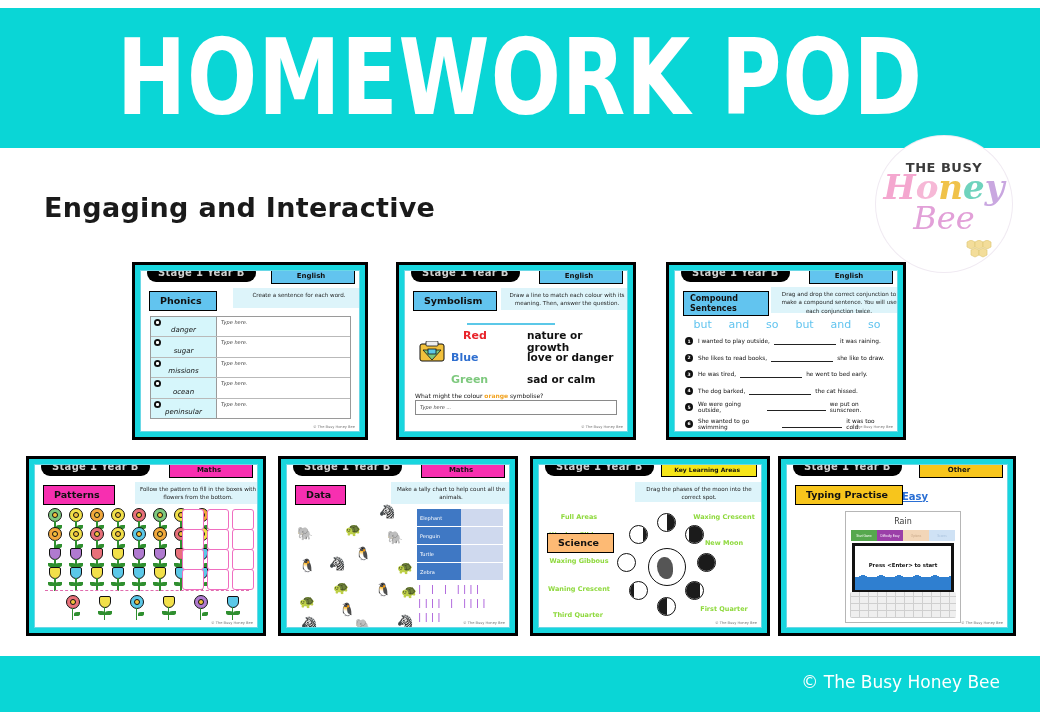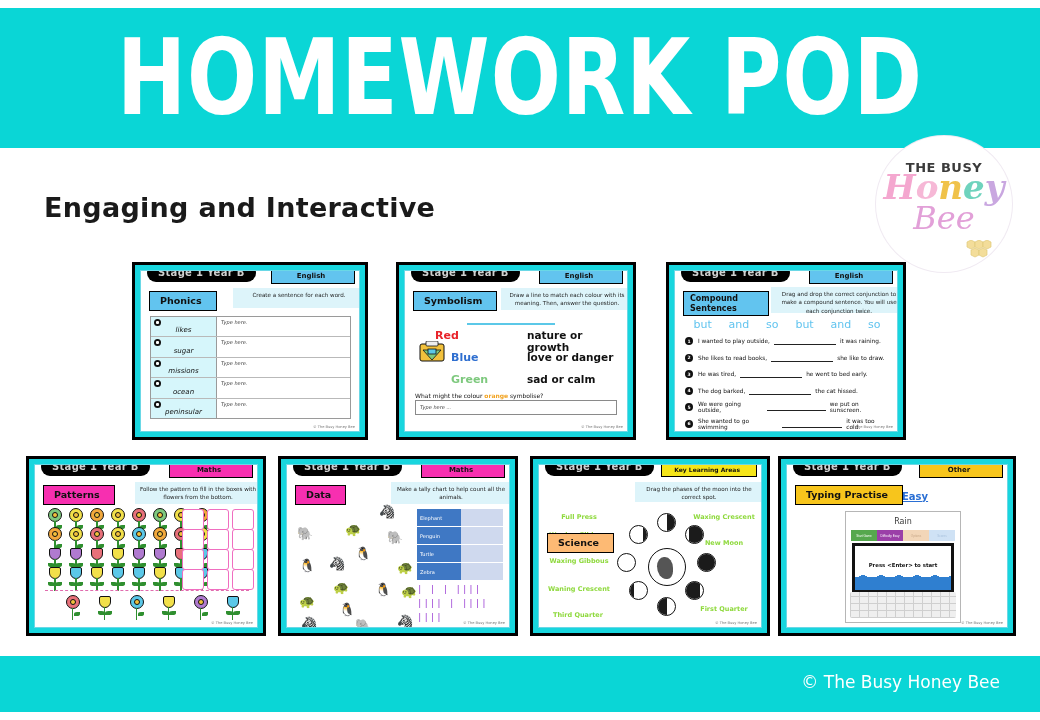--- a/index.html
+++ b/index.html
@@ -394,21 +394,21 @@
     <div class="card-inner">
       <div class="stage-pill">Stage 1 Year B</div>
       <div class="kla-tag kla-english">English</div>
       <div class="topic-tag tp-blue">Phonics</div>
       <div class="instruction" style="left:92px;top:17px;width:132px;height:20px;">Create a sentence for each word.</div>
 
       <div class="ph-table">
         <div class="ph-row">
           <div class="ph-wordcell">
             <span class="spk-icon"></span>
-            <span class="ph-word">likes</span>
+            <span class="ph-word">danger</span>
           </div>
           <div class="ph-answer">
               <span class="typehere">Type here.</span>
             </div>
         </div>
         <div class="ph-row">
           <div class="ph-wordcell">
             <span class="spk-icon"></span>
             <span class="ph-word">sugar</span>
           </div>
@@ -456,21 +456,21 @@
       <div class="instruction" style="left:96px;top:17px;width:132px;height:22px;">Draw a line to match each colour with its meaning. Then, answer the question.</div>
 
       <div class="sym-area">
         <svg class="sym-book" viewBox="0 0 26 22">
           <rect x="1" y="3" width="24" height="17" rx="2" fill="#f2c13c" stroke="#111" stroke-width="1"></rect>
           <rect x="7" y="0" width="12" height="5" rx="1" fill="#eee" stroke="#111" stroke-width="0.8"></rect>
           <path d="M4 9 L22 9 L13 19 Z" fill="#7ec97e" stroke="#111" stroke-width="0.8"></path>
           <rect x="9" y="8" width="8" height="5" fill="#5bc8e8" stroke="#111" stroke-width="0.8"></rect>
         </svg>
         <div class="sym-line" style="left:52px;top:4px;width:88px;"></div>
-        <span class="sym-colour" style="left:20px;top:10px;color:#e8232a;">Red</span>
+        <span class="sym-colour" style="left:48px;top:10px;color:#e8232a;">Red</span>
         <span class="sym-colour" style="left:36px;top:32px;color:#2f6fd0;">Blue</span>
         <span class="sym-colour" style="left:36px;top:54px;color:#7ec97e;">Green</span>
         <span class="sym-meaning" style="top:10px;">nature or growth</span>
         <span class="sym-meaning" style="top:32px;">love or danger</span>
         <span class="sym-meaning" style="top:54px;">sad or calm</span>
       </div>
 
       <div class="sym-q">
         <span>What might the colour </span><span class="hl">orange</span><span> symbolise?</span>
       </div>
@@ -870,21 +870,21 @@
     </div>
   </div>
 
   <div class="card" style="left:530px;top:456px;width:240px;height:180px;">
     <div class="card-inner">
       <div class="stage-pill">Stage 1 Year B</div>
       <div class="kla-tag kla-yellow" style="font-size:6px;">Key Learning Areas</div>
       <div class="topic-tag tp-green">Science</div>
       <div class="instruction" style="left:96px;top:17px;width:128px;height:20px;">Drag the phases of the moon into the correct spot.</div>
 
-      <span class="moon-lbl" style="left:8px;top:48px;width:64px;">Full Press</span>
+      <span class="moon-lbl" style="left:8px;top:48px;width:64px;">Full Areas</span>
       <span class="moon-lbl" style="left:8px;top:66px;width:64px;">Waning Gibbous</span>
       <span class="moon-lbl" style="left:8px;top:92px;width:64px;">Waxing Gibbous</span>
       <span class="moon-lbl" style="left:8px;top:120px;width:64px;">Waning Crescent</span>
       <span class="moon-lbl" style="left:2px;top:146px;width:74px;">Third Quarter</span>
 
       <span class="moon-lbl" style="right:6px;top:48px;width:62px;">Waxing Crescent</span>
       <span class="moon-lbl" style="right:6px;top:74px;width:62px;">New Moon</span>
       <span class="moon-lbl" style="right:2px;top:140px;width:70px;">First Quarter</span>
 
       <div class="moon-diagram">

